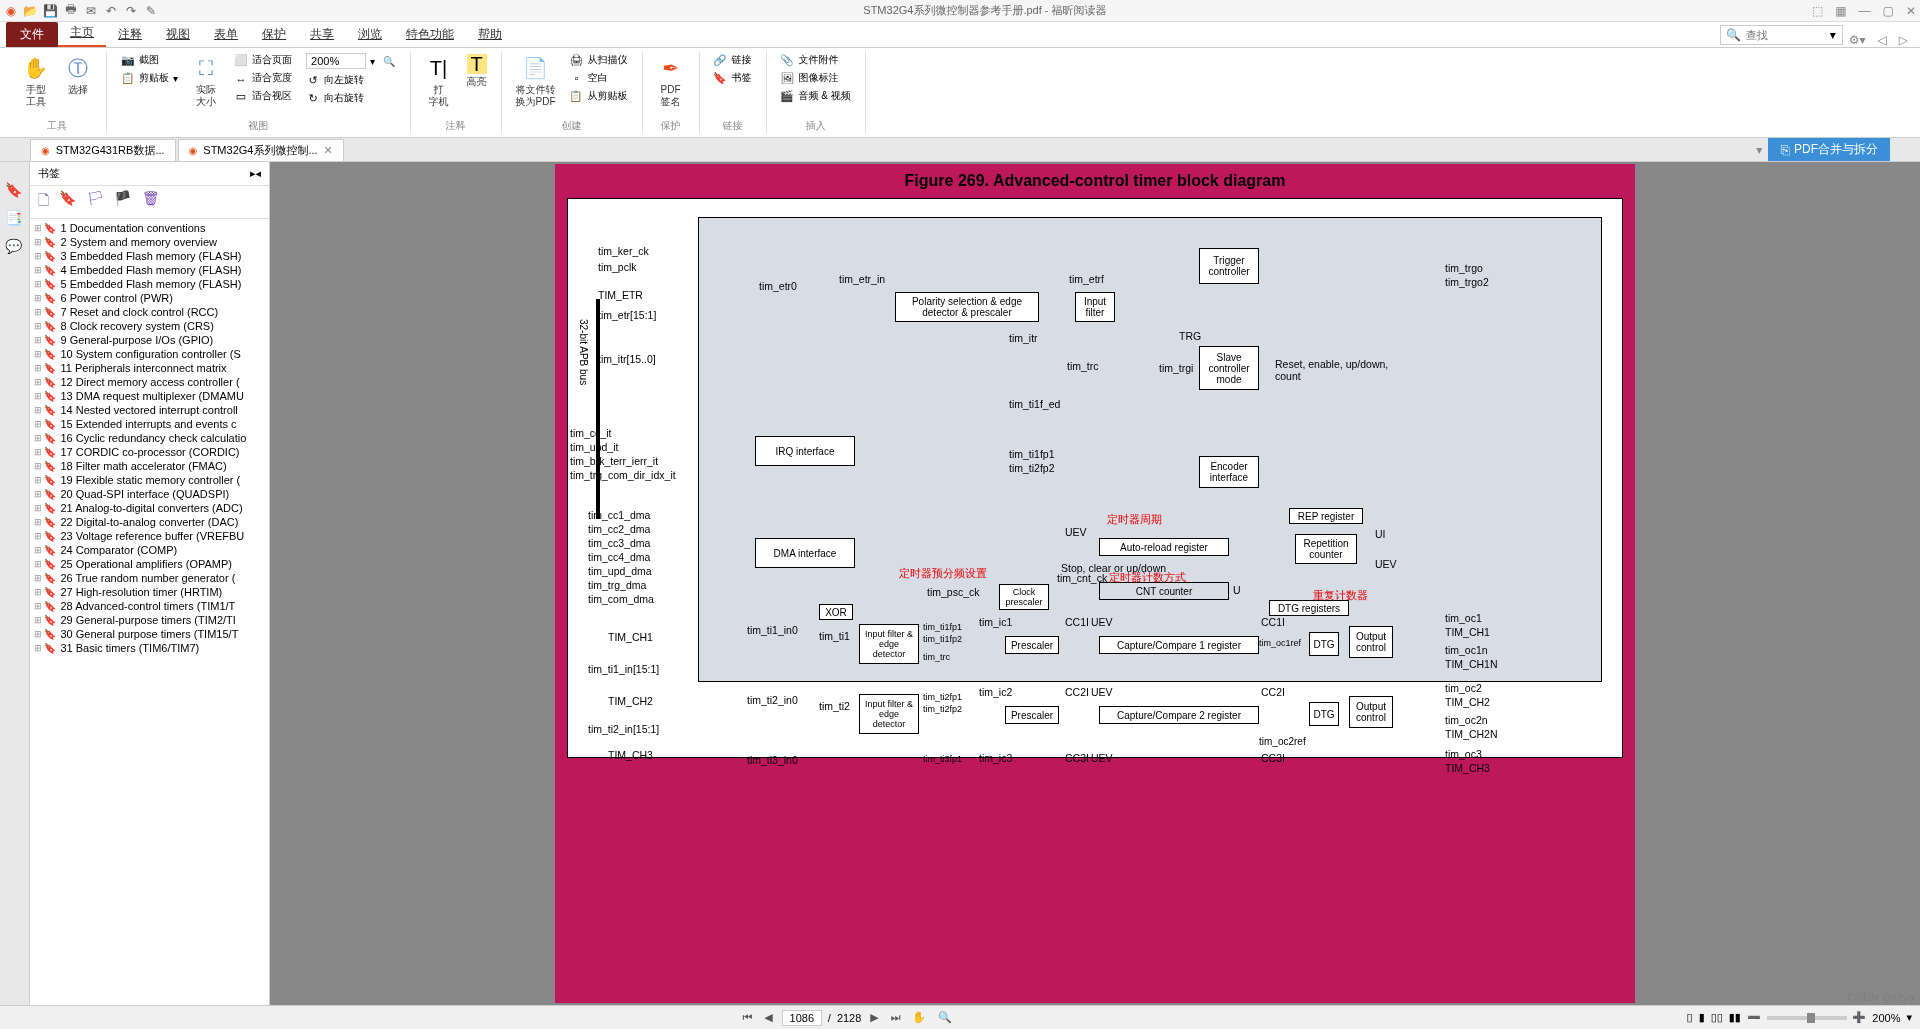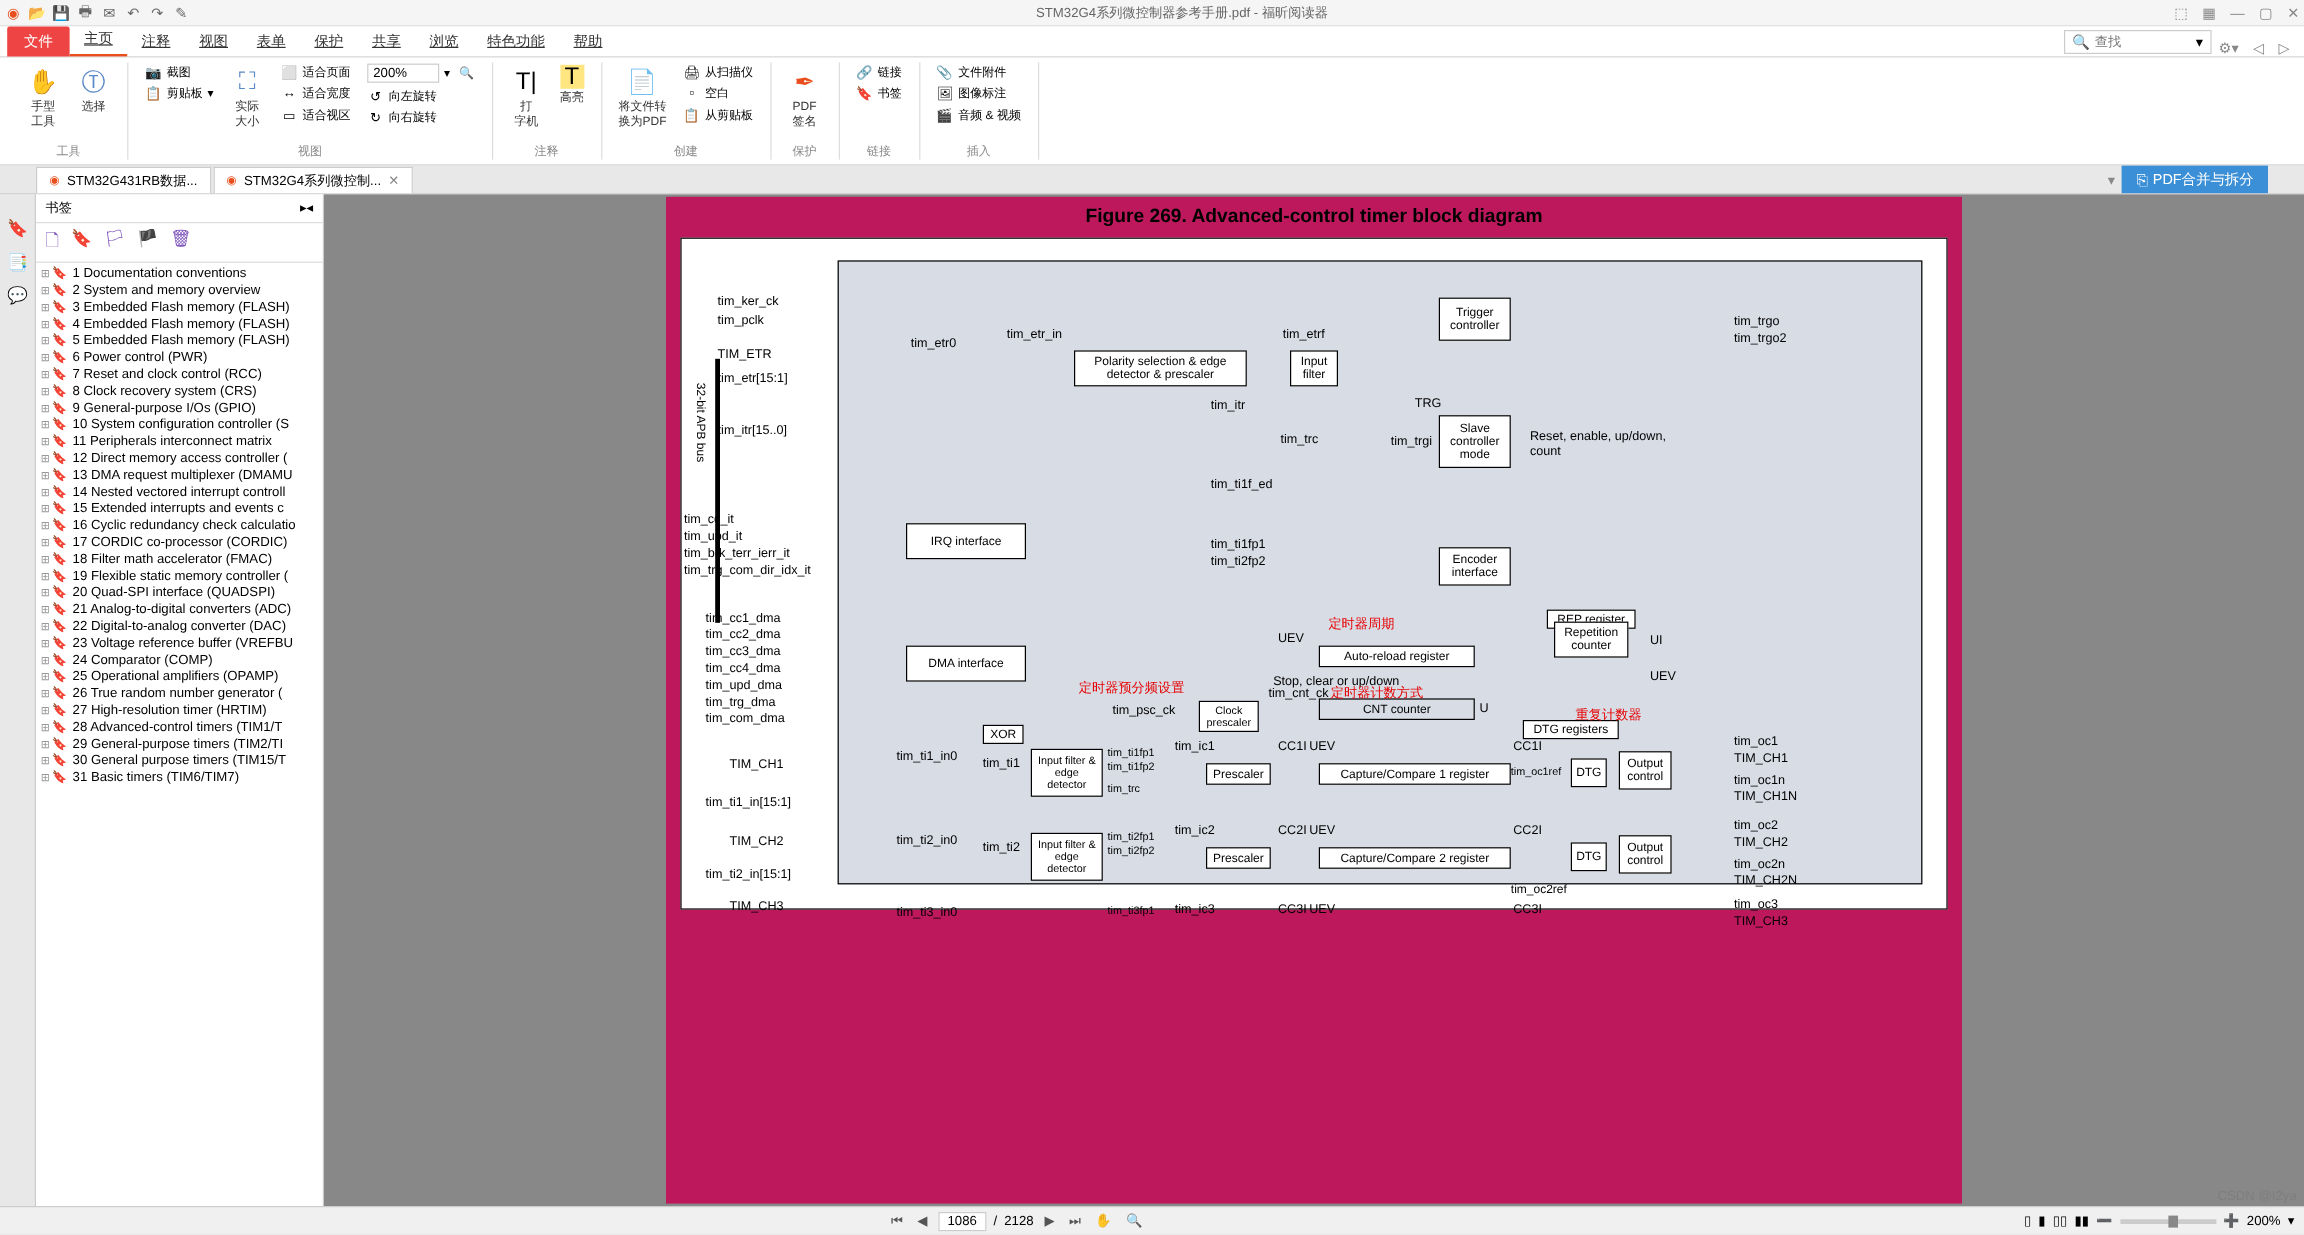--- a/index.html
+++ b/index.html
@@ -4,21 +4,21 @@
 <style>
 * { margin: 0; padding: 0; box-sizing: border-box; font-family: "Microsoft YaHei", Arial, sans-serif; }
 body { background: #f0f0f0; overflow: hidden; font-size: 12px; }
 .title-bar { height: 22px; background: #f5f5f5; display: flex; align-items: center; padding: 0 4px; border-bottom: 1px solid #ddd; }
 .title-bar-icons { display: flex; gap: 6px; }
 .title-bar-icons span { width: 14px; height: 14px; display: inline-flex; align-items: center; justify-content: center; color: #666; }
 .title-text { flex: 1; text-align: center; color: #666; font-size: 11px; }
 .win-controls { display: flex; gap: 12px; color: #888; }
 
 .menu-bar { height: 26px; background: #fff; display: flex; align-items: flex-end; padding: 0 6px; border-bottom: 1px solid #ccc; }
-.menu-file { background: #ef4444; color: #fff; padding: 4px 14px; font-size: 12px; border-radius: 2px 2px 0 0; }
+.menu-file { background: #7f1d1d; color: #fff; padding: 4px 14px; font-size: 12px; border-radius: 2px 2px 0 0; }
 .menu-item { padding: 4px 12px; font-size: 12px; color: #333; cursor: pointer; text-decoration: underline; }
 .menu-item.active { border-bottom: 2px solid #e94f1d; }
 .menu-spacer { flex: 1; }
 .search-box { display: flex; align-items: center; gap: 4px; border: 1px solid #ccc; padding: 2px 6px; background: #fff; margin-bottom: 2px;}
 .search-box input { border: none; outline: none; width: 80px; font-size: 11px; }
 
 .ribbon { height: 90px; background: #fff; border-bottom: 1px solid #ccc; display: flex; padding: 4px 8px; }
 .ribbon-group { border-right: 1px solid #ddd; padding: 0 10px; display: flex; flex-direction: column; }
 .ribbon-group-content { flex: 1; display: flex; gap: 6px; align-items: flex-start; }
 .ribbon-group-label { text-align: center; font-size: 10px; color: #888; padding-top: 2px; }
@@ -47,21 +47,21 @@
 .bm-tools span { color: #7a4fb8; font-size: 14px; cursor: pointer; }
 .bm-list { flex: 1; overflow-y: auto; padding: 2px 0; }
 .bm-item { display: flex; align-items: center; padding: 1px 4px; font-size: 11px; white-space: nowrap; overflow: hidden; cursor: pointer; }
 .bm-item .exp { width: 10px; color: #999; font-size: 9px; }
 .bm-item .mk { color: #7a4fb8; margin-right: 4px; font-size: 10px; }
 
 .doc-view { flex: 1; background: #888; display: flex; justify-content: center; overflow: auto; position: relative; }
 .page { background: #be185d; width: 1080px; margin: 2px 0; padding: 8px 12px; font-family: Arial; }
 .fig-title { text-align: center; font-weight: bold; font-size: 16px; margin-bottom: 8px; }
 .diagram { border: 1px solid #000; position: relative; height: 560px; background: #fff; }
-.dia-inner { position: absolute; left: 130px; top: 18px; right: 20px; height: 520px; background: #d8dce5; border: 1px solid #000; }
+.dia-inner { position: absolute; left: 130px; top: 18px; right: 20px; height: 465px; background: #d8dce5; border: 1px solid #000; }
 .sig { position: absolute; font-size: 10.5px; color: #000; font-family: Arial; white-space: nowrap; }
 .sig.r { }
 .box { position: absolute; background: #fff; border: 1px solid #000; font-size: 10px; text-align: center; display: flex; align-items: center; justify-content: center; padding: 2px; }
 .ann { position: absolute; color: #e60000; font-size: 11px; font-family: "SimSun"; }
 .apb { position: absolute; left: 10px; top: 120px; writing-mode: vertical-rl; font-size: 10px; }
 .apb-bar { position: absolute; left: 28px; top: 100px; width: 4px; height: 220px; background: #000; }
 .watermark { position: absolute; right: 6px; bottom: 2px; font-size: 11px; color: rgba(120,120,120,0.6); font-family: Arial; }
 
 .status-bar { height: 24px; background: #f0f0f0; border-top: 1px solid #ccc; display: flex; align-items: center; padding: 0 8px; font-size: 11px; }
 .status-spacer { flex: 1; }
@@ -514,21 +514,21 @@
           <div class="box" style="left:160px;top:476px;width:60px;height:40px;font-size:9px">Input filter
 &amp; edge
 detector</div>
           <div class="box" style="left:306px;top:418px;width:54px;height:18px">Prescaler</div>
           <div class="box" style="left:306px;top:488px;width:54px;height:18px">Prescaler</div>
           <div class="box" style="left:300px;top:366px;width:50px;height:26px;font-size:9px">Clock
 prescaler</div>
           <div class="box" style="left:400px;top:320px;width:130px;height:18px">Auto-reload register</div>
           <div class="box" style="left:400px;top:364px;width:130px;height:18px;background:#d8dce5">CNT counter</div>
           <div class="box" style="left:590px;top:290px;width:74px;height:16px">REP register</div>
-          <div class="box" style="left:596px;top:300px;width:62px;height:30px">Repetition
+          <div class="box" style="left:596px;top:316px;width:62px;height:30px">Repetition
 counter</div>
           <div class="box" style="left:570px;top:382px;width:80px;height:16px">DTG registers</div>
           <div class="box" style="left:400px;top:418px;width:160px;height:18px">Capture/Compare 1 register</div>
           <div class="box" style="left:400px;top:488px;width:160px;height:18px">Capture/Compare 2 register</div>
           <div class="box" style="left:610px;top:414px;width:30px;height:24px">DTG</div>
           <div class="box" style="left:610px;top:484px;width:30px;height:24px">DTG</div>
           <div class="box" style="left:650px;top:408px;width:44px;height:32px">Output
 control</div>
           <div class="box" style="left:650px;top:478px;width:44px;height:32px">Output
 control</div>

